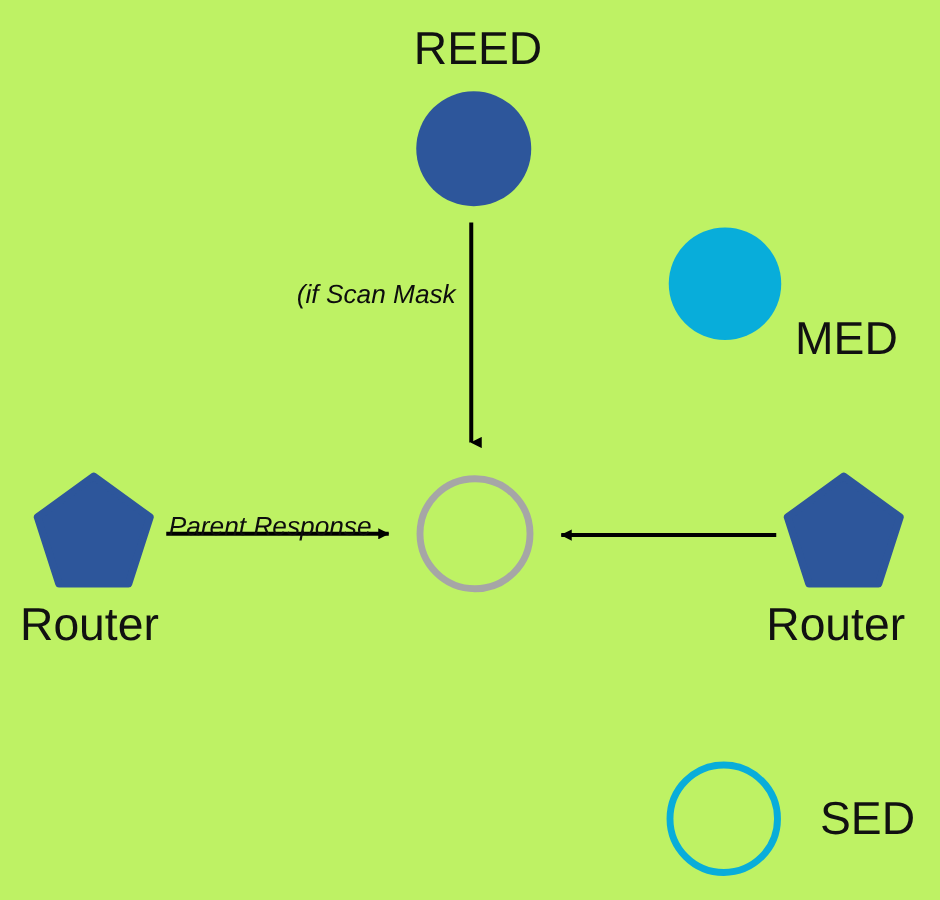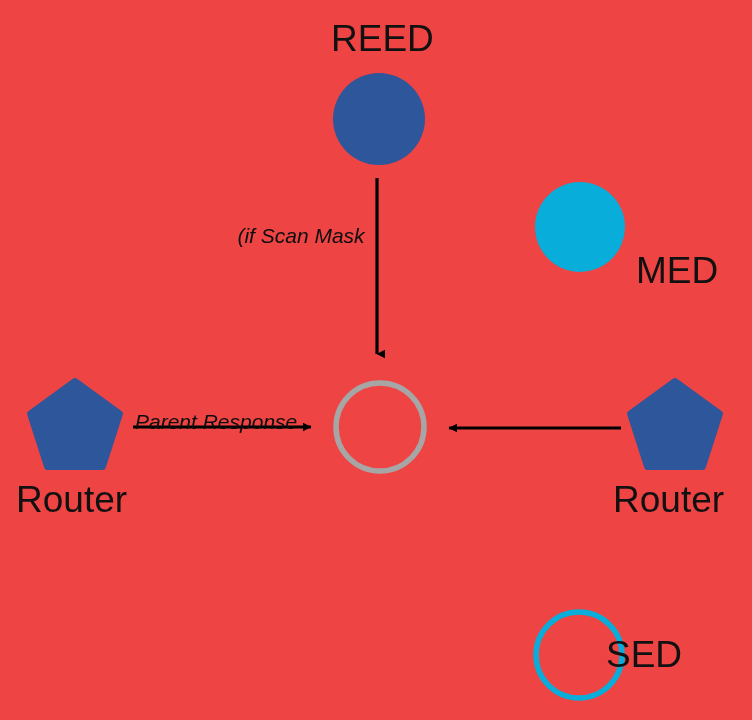--- a/index.html
+++ b/index.html
@@ -8,21 +8,21 @@
     background: #ffffff;
   }
   body {
     font-family: "Liberation Sans", sans-serif;
     -webkit-font-smoothing: antialiased;
   }
   #diagram-root {
     position: relative;
     width: 752px;
     height: 720px;
-    background: #ef4444;
+    background: #bef264;
     overflow: hidden;
   }
   .svg-layer {
     position: absolute;
     left: 0;
     top: 0;
     width: 752px;
     height: 720px;
   }
   .node-label {
@@ -43,21 +43,21 @@
     color: #0d0d0d;
     white-space: nowrap;
     user-select: none;
   }
   .edge-label.multiline {
     text-align: center;
     white-space: normal;
   }
   #label-reed   { left: 331px; top: 20px; }
   #label-med    { left: 636px; top: 208px; margin-top: 44px; }
-  #label-sed    { left: 606px; top: 636px; }
+  #label-sed    { left: 656px; top: 636px; }
   #label-router-left  { left: 16px;  top: 481px; }
   #label-router-right { left: 613px; top: 481px; }
   #label-parent-response { left: 135px; top: 409px; }
   #label-scan-mask { left: 208px; top: 223px; width: 186px; }
 </style>
 </head>
 <body>
 
 <div id="diagram-root">
 

